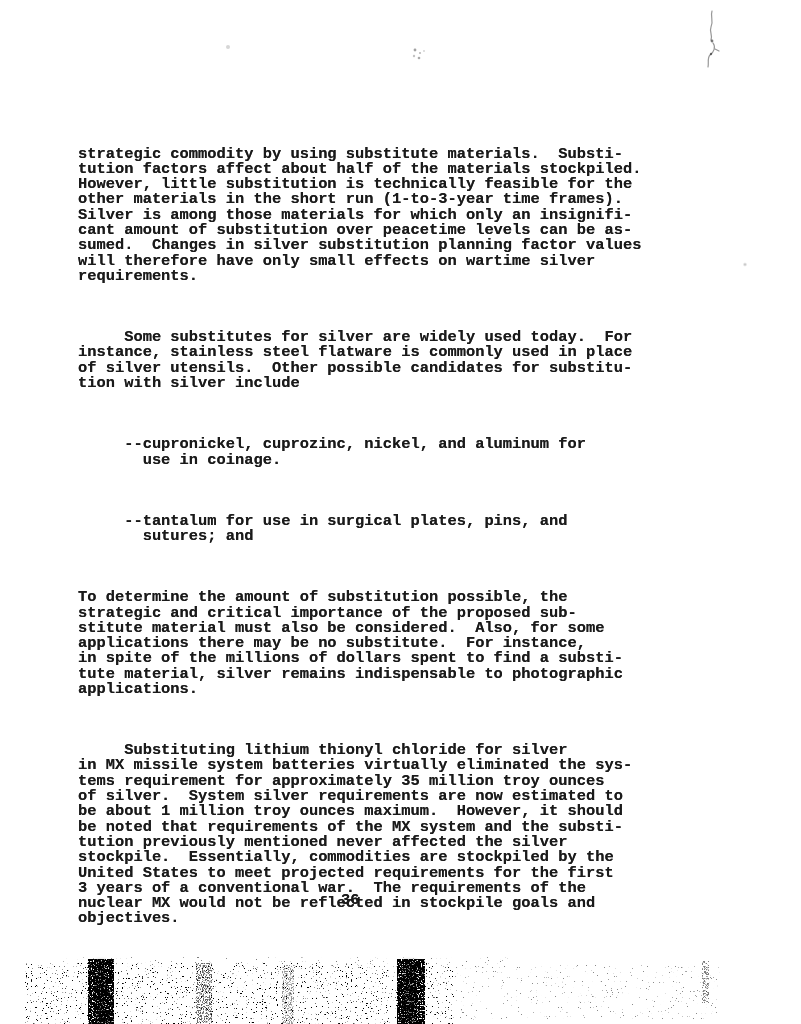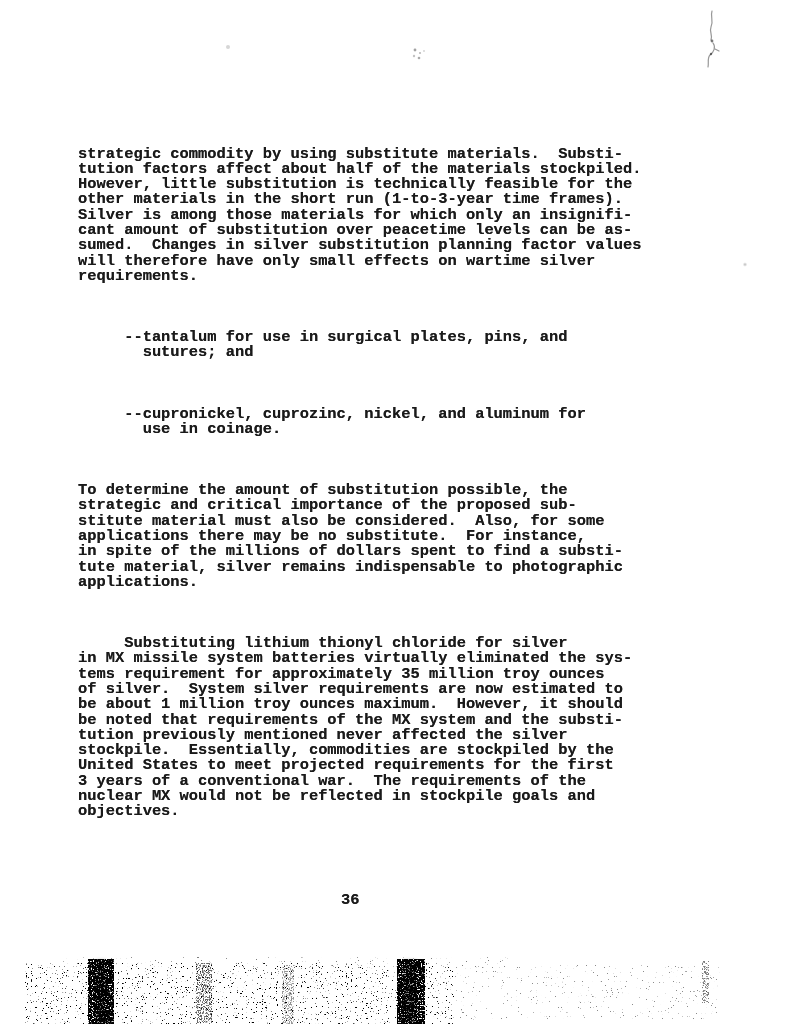--- a/index.html
+++ b/index.html
@@ -106,24 +106,28 @@
   <div class="text-block">
     <div class="para">strategic commodity by using substitute materials.  Substi-
 tution factors affect about half of the materials stockpiled.
 However, little substitution is technically feasible for the
 other materials in the short run (1-to-3-year time frames).
 Silver is among those materials for which only an insignifi-
 cant amount of substitution over peacetime levels can be as-
 sumed.  Changes in silver substitution planning factor values
 will therefore have only small effects on wartime silver
 requirements.</div>
+    <div class="para">     Some substitutes for silver are widely used today.  For
+instance, stainless steel flatware is commonly used in place
+of silver utensils.  Other possible candidates for substitu-
+tion with silver include</div>
+    <div class="para">     --cupronickel, cuprozinc, nickel, and aluminum for
+       use in coinage.</div>
     <div class="para">     --tantalum for use in surgical plates, pins, and
        sutures; and</div>
-    <div class="para">     --cupronickel, cuprozinc, nickel, and aluminum for
-       use in coinage.</div>
     <div class="para">To determine the amount of substitution possible, the
 strategic and critical importance of the proposed sub-
 stitute material must also be considered.  Also, for some
 applications there may be no substitute.  For instance,
 in spite of the millions of dollars spent to find a substi-
 tute material, silver remains indispensable to photographic
 applications.</div>
     <div class="para">     Substituting lithium thionyl chloride for silver
 in MX missile system batteries virtually eliminated the sys-
 tems requirement for approximately 35 million troy ounces

